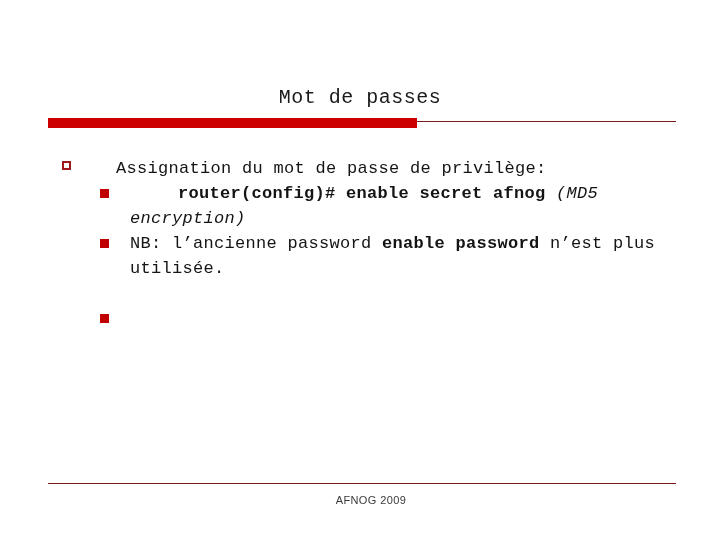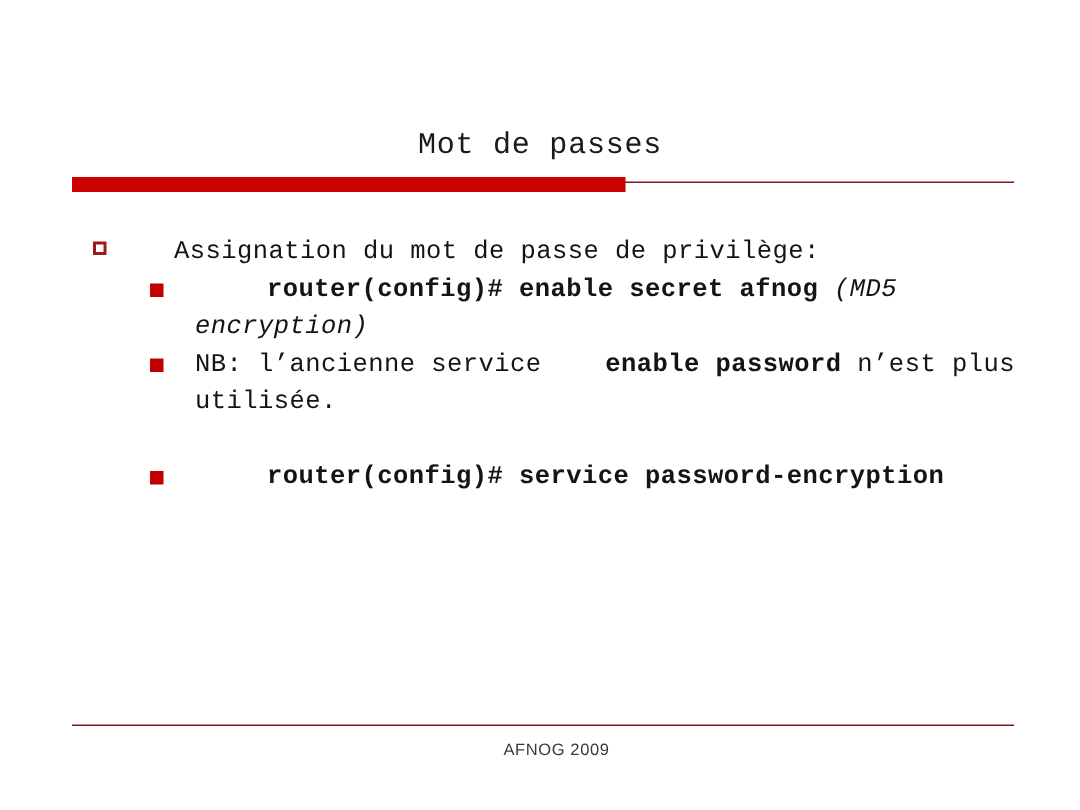--- a/index.html
+++ b/index.html
@@ -130,21 +130,20 @@
   .l2-text .cmd {
     font-weight: bold;
     margin-left: 48px;
   }
   .l2-text .note {
     font-weight: normal;
     font-style: italic;
   }
   .l2-text .inline-bold {
     font-weight: bold;
-    margin-left: 32px;
   }
 
   
   .footer-rule {
     position: absolute;
     left: 48px;
     top: 483px;
     width: 628px;
     height: 1px;
     background: #7a1a1a;
@@ -186,31 +185,30 @@
         <span class="l1-text">Assignation du mot de passe de privilège:</span>
       </div>
 
       <div class="l2">
         <span class="l2-bullet"></span>
         <span class="l2-text"><span class="cmd">router(config)# enable secret afnog </span><span class="note">(MD5 encryption)</span></span>
       </div>
 
       <div class="l2">
         <span class="l2-bullet"></span>
-        <span class="l2-text"><span>NB: l’ancienne service </span><span class="inline-bold">enable password</span><span> n’est plus utilisée.</span></span>
+        <span class="l2-text"><span>NB: l’ancienne password </span><span class="inline-bold">enable password</span><span> n’est plus utilisée.</span></span>
       </div>
 
     </div>
 
     <div class="group second">
 
 
       <div class="l2">
         <span class="l2-bullet"></span>
-        <span class="l2-text"><span class="cmd">router(config)# service password-encryption</span></span>
       </div>
 
     </div>
 
   </div>
 
   <div class="footer-rule"></div>
   <div class="footer-text">AFNOG 2009</div>
 
 </div>

